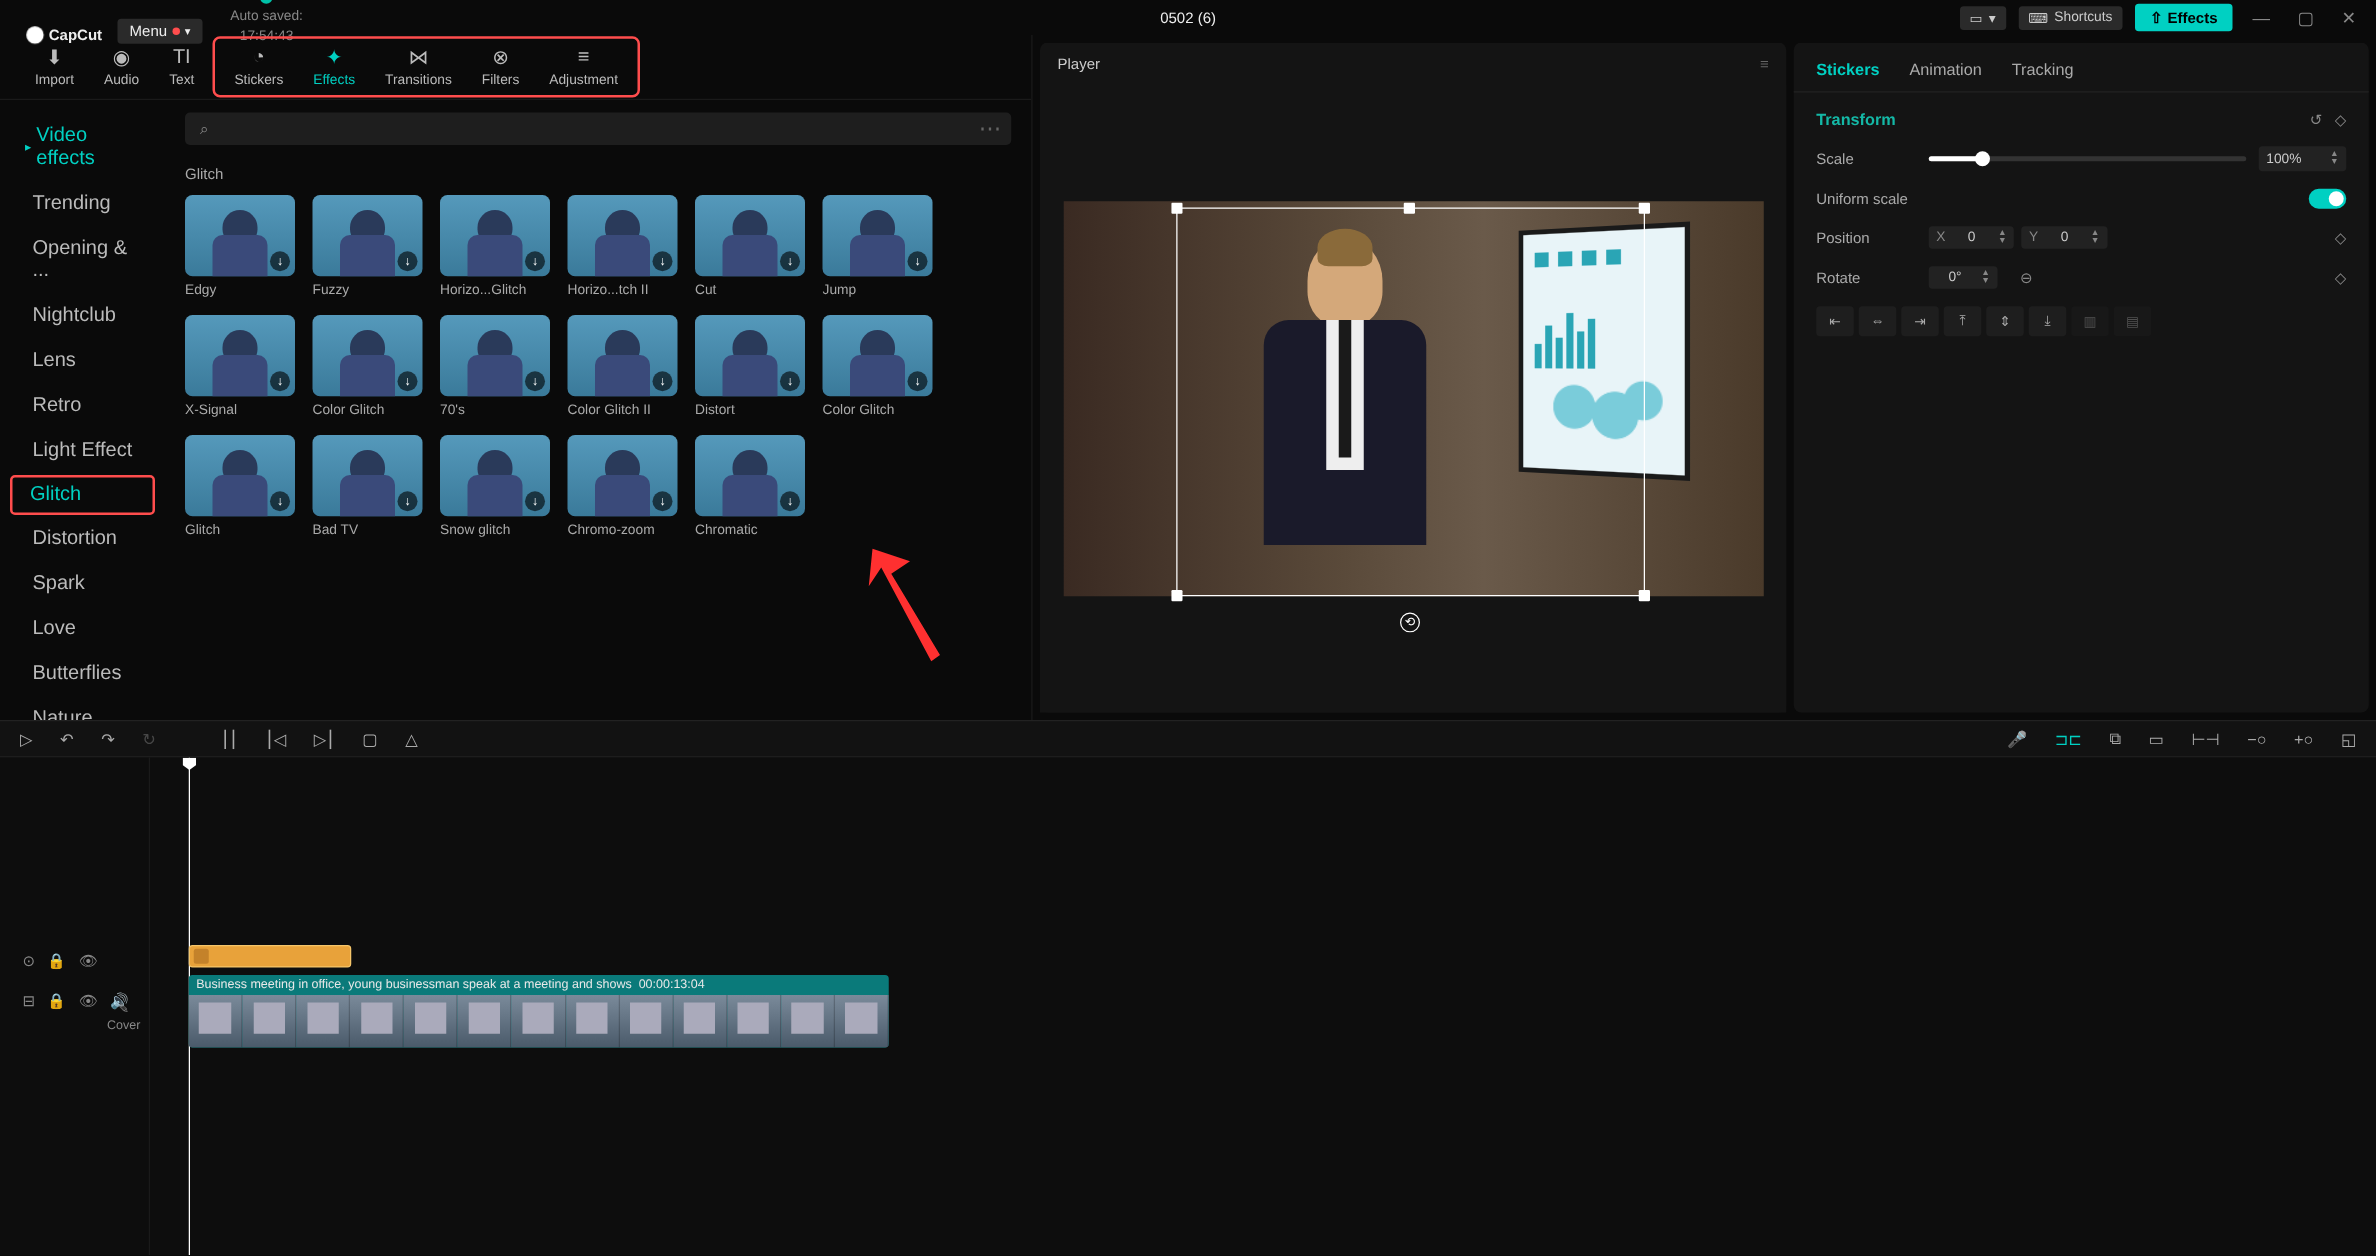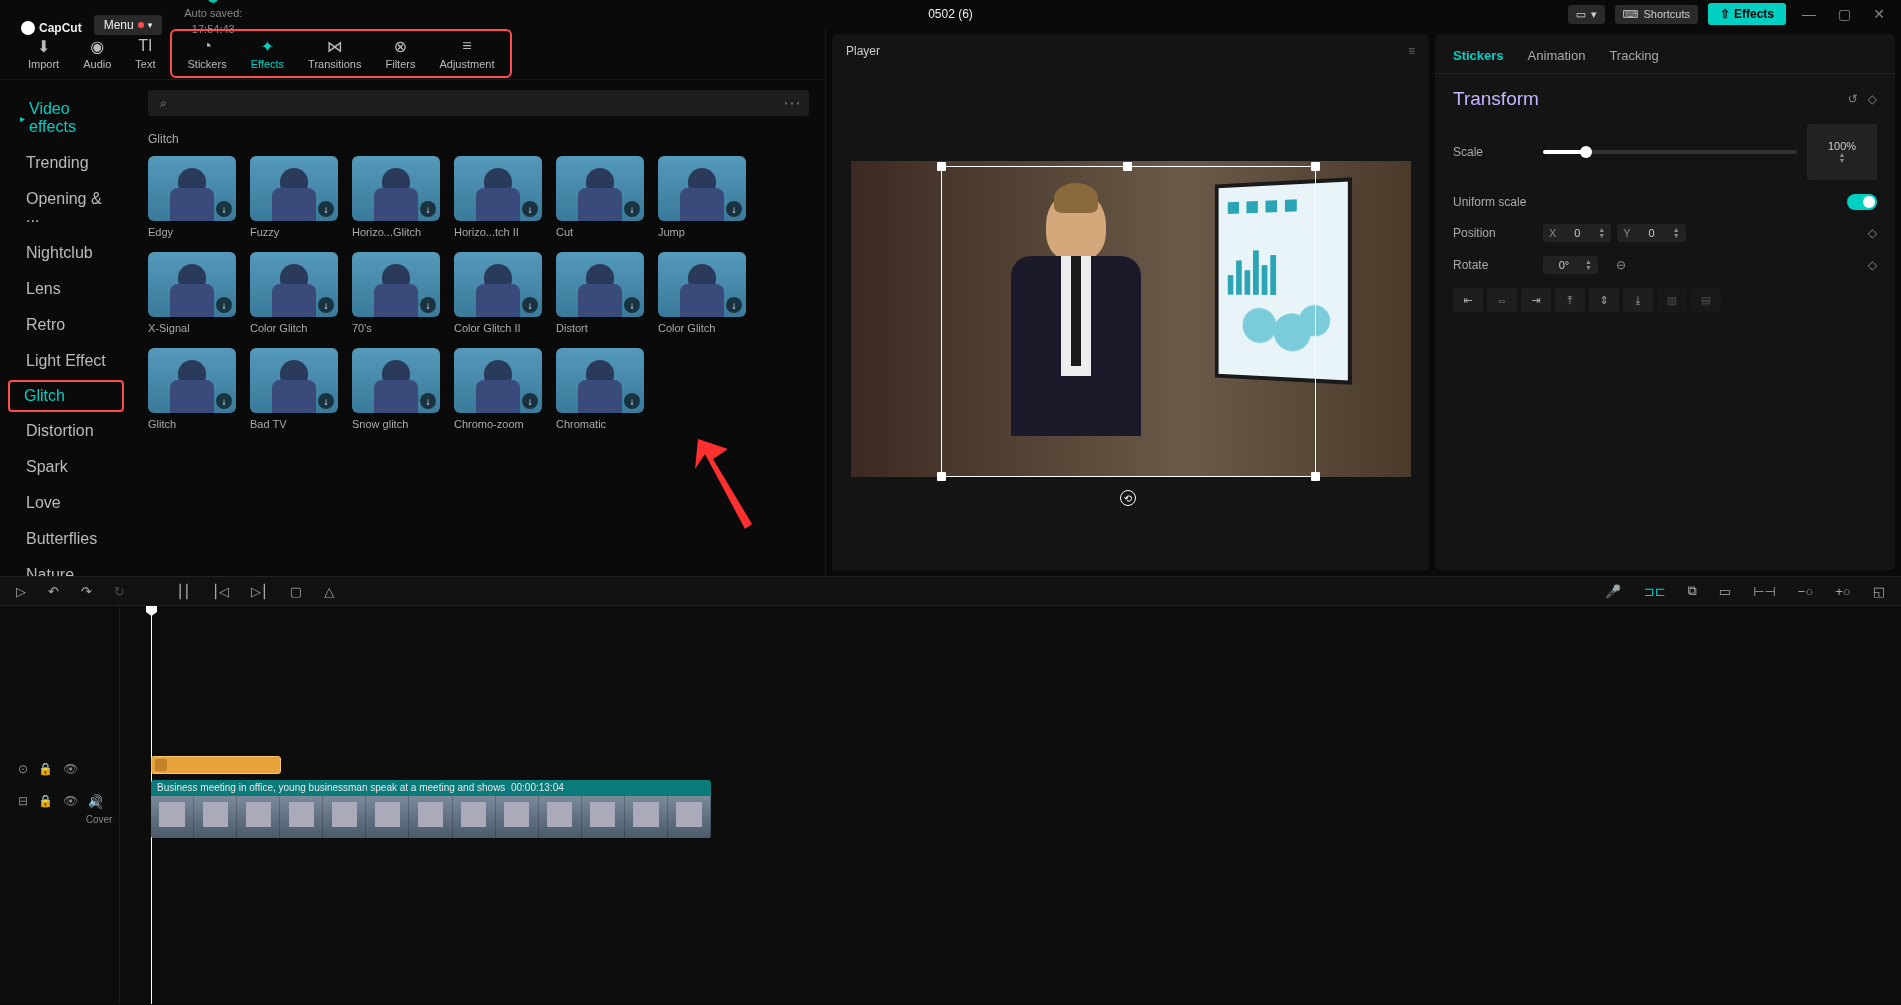--- a/index.html
+++ b/index.html
@@ -86,29 +86,29 @@
 .pc-btn { padding:2px 4px; color:#aaa; cursor:pointer; font-size:12px;}
 .ratio-btn { border:1px solid #555; padding:1px 6px; border-radius:3px; font-size:10px;}
 
 
 .right-panel { width: 460px; background: #141414; margin: 6px 6px 6px 0; border-radius: 6px; padding: 0; }
 .right-tabs { display: flex; gap: 24px; padding: 14px 18px 10px; border-bottom: 1px solid #222;}
 .right-tab { color: #aaa; cursor: pointer; font-size: 13px; }
 .right-tab.active { color: #00d0c2; font-weight: 600;}
 .prop-section { padding: 14px 18px; }
 .prop-header { display: flex; justify-content: space-between; align-items: center; margin-bottom: 14px;}
-.prop-title { color: #c4b5fd; font-size: 19px; font-weight:400;}
+.prop-title { color: #14b8a6; font-size: 13px; font-weight:700;}
 .prop-actions { display:flex; gap:10px; color:#888;}
 .prop-actions span { cursor:pointer;}
 .prop-row { display: flex; align-items: center; margin-bottom: 14px; gap: 10px;}
 .prop-label { width: 80px; color: #aaa; font-size: 12px; }
 .slider { flex: 1; height: 4px; background: #333; border-radius: 2px; position: relative;}
 .slider-fill { position:absolute; left:0; top:0; bottom:0; background:#fff; border-radius:2px;}
 .slider-thumb { position:absolute; top:-4px; width:12px; height:12px; background:#fff; border-radius:50%; margin-left:-6px;}
-.num-input { width: 70px; background: #222; border: none; color: #ccc; padding: 16px 6px; border-radius: 3px; text-align: center; font-size:11px; display:flex; align-items:center; justify-content:space-between;flex-direction:column;}
+.num-input { width: 70px; background: #222; border: none; color: #ccc; padding: 4px 6px; border-radius: 3px; text-align: center; font-size:11px; display:flex; align-items:center; justify-content:space-between;}
 .num-input .stepper { display:flex; flex-direction:column; font-size:7px; line-height:6px; color:#888;}
 .toggle { width: 30px; height: 16px; background: #00d0c2; border-radius: 10px; position: relative; cursor: pointer; margin-left:auto;}
 .toggle::after { content:""; position:absolute; right:2px; top:2px; width:12px; height:12px; background:#fff; border-radius:50%;}
 .xy-group { display:flex; gap:6px;}
 .xy-input { display:flex; align-items:center; background:#222; border-radius:3px; padding:3px 6px; gap:6px;}
 .xy-input .lbl { color:#888; font-size:11px;}
 .xy-input .val { color:#ccc; font-size:11px; min-width:30px; text-align:center;}
 .reset-icon { color:#888; cursor:pointer; margin-left:auto;}
 .align-row { display:flex; gap:4px; margin-top:8px;}
 .align-btn { width:30px; height:24px; background:#1e1e1e; border-radius:3px; display:flex; align-items:center; justify-content:center; color:#aaa; cursor:pointer; font-size:11px;}

